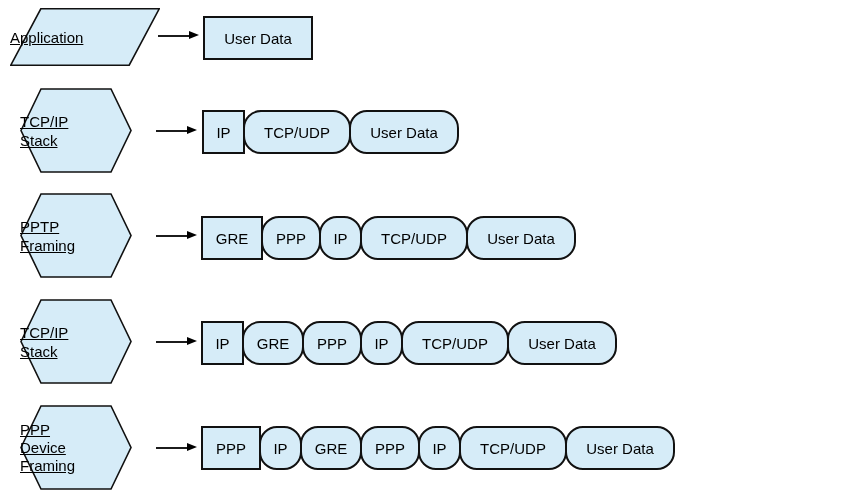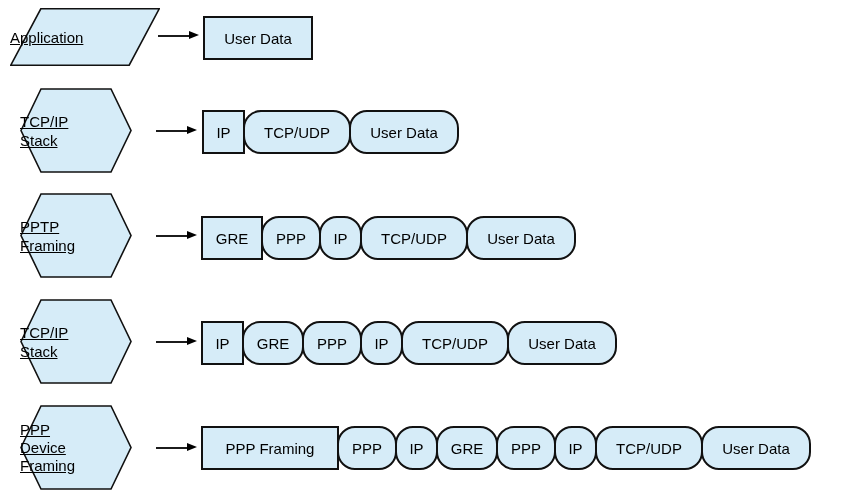--- a/index.html
+++ b/index.html
@@ -154,21 +154,20 @@
         <span>PPP</span>
         <span>Device</span>
         <span>Framing</span>
       </div>
     </div>
     <div class="arrow" style="left:156px; top:443px;">
       <span class="arrow-line"></span>
       <span class="arrow-head"></span>
     </div>
     <div class="packet" style="left:201px; top:426px;">
-      <div class="seg" style="width: 138px;">PPP Framing</div>
       <div class="seg" style="width: 60px;">PPP</div>
       <div class="seg" style="width: 43px;">IP</div>
       <div class="seg" style="width: 62px;">GRE</div>
       <div class="seg" style="width: 60px;">PPP</div>
       <div class="seg" style="width: 43px;">IP</div>
       <div class="seg" style="width: 108px;">TCP/UDP</div>
       <div class="seg" style="width: 110px;">User Data</div>
     </div>
   </div>
 

